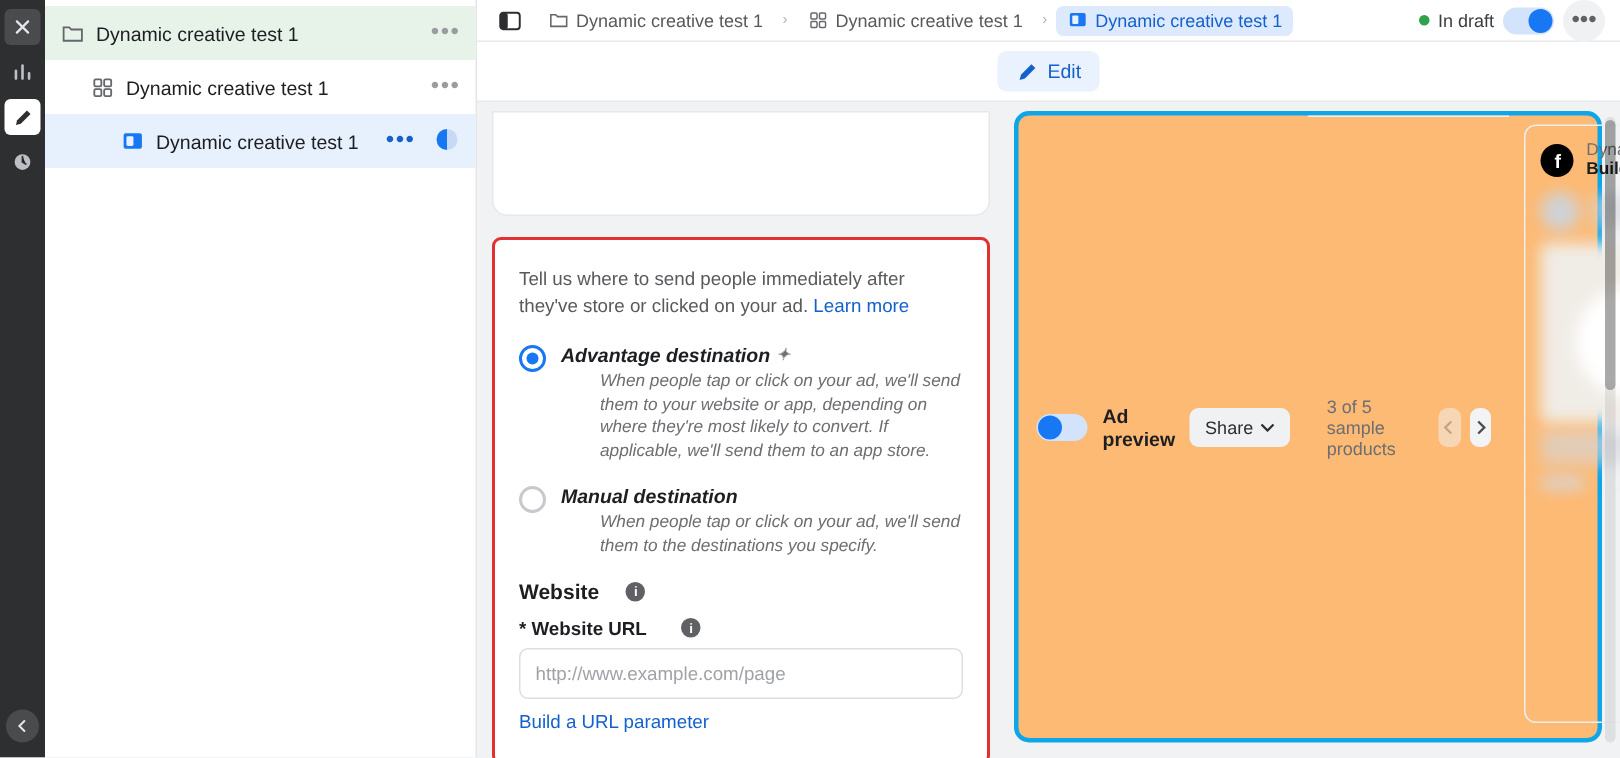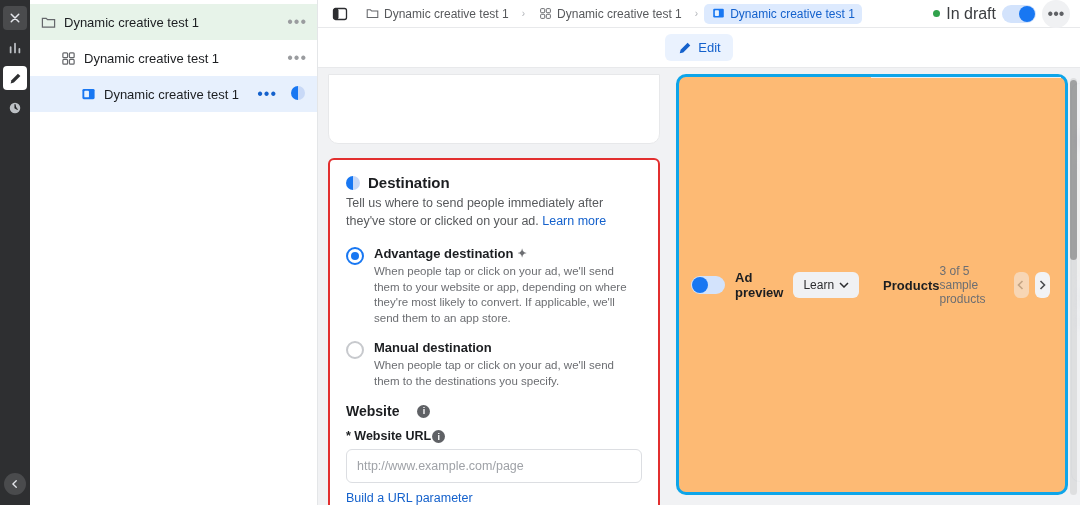--- a/index.html
+++ b/index.html
@@ -28,21 +28,21 @@
   .half-circle { width:14px; height:14px; border-radius:50%; background:linear-gradient(90deg,#1877f2 50%, #c8d9f7 50%); display:inline-block; }
 
   
   .main { flex:1; display:flex; flex-direction:column; min-width:0; }
   .topbar { height:28px; background:#fff; border-bottom:1px solid #e8e9eb; display:flex; align-items:center; padding:0 10px; gap:6px; font-size:12px; }
   .crumb { display:flex; align-items:center; gap:5px; padding:3px 7px; border-radius:5px; color:#57595c; }
   .crumb .cico { width:14px;height:14px; display:flex;align-items:center;justify-content:center; }
   .crumb.current { background:#ddeafe; color:#1461cc; }
   .chev-sep { color:#b0b3b8; font-size:10px; }
   .tb-spacer { flex:1; }
-  .status { display:flex; align-items:center; gap:6px; font-size:16px; color:#3b3d40; }
+  .status { display:flex; align-items:center; gap:6px; font-size:12px; color:#3b3d40; }
   .status-dot { width:7px;height:7px;border-radius:50%; background:#31a24c; }
   .toggle { width:34px; height:18px; border-radius:9px; background:#d3e3fc; position:relative; cursor:pointer; }
   .toggle .knob { position:absolute; right:1px; top:1px; width:16px; height:16px; border-radius:50%; background:#1877f2; }
   .tb-more { width:28px;height:28px; border-radius:50%; background:#f0f1f3; display:flex;align-items:center;justify-content:center; color:#5f6165; font-size:16px; cursor:pointer; }
 
   .tabbar { height:40px; background:#fff; border-bottom:1px solid #e8e9eb; display:flex; align-items:center; justify-content:center; gap:12px; }
   .tabbtn { display:flex; align-items:center; gap:6px; padding:6px 12px; border-radius:6px; font-size:13px; color:#3b3d40; cursor:pointer; }
   .tabbtn.active { background:#eaf2fe; color:#1461cc; }
   .tabbtn .tico { width:15px;height:15px; display:flex;align-items:center;justify-content:center; }
 
@@ -53,26 +53,26 @@
   .card-stub { height:70px; background:#fff; border-radius:0 0 10px 10px; border:1px solid #e7e8ea; margin-bottom:14px; }
   .dest-card { background:#fff; border:2px solid #e22f2f; border-radius:6px; padding:14px 16px 18px 16px; }
   .dest-title { display:flex; align-items:center; gap:8px; font-weight:700; font-size:15px; color:#1c1e21; }
   .dest-sub { font-size:12.5px; color:#57595c; margin-top:4px; line-height:1.4; }
   .dest-sub a { color:#1461cc; text-decoration:none; }
   .opts { margin-top:16px; }
   .opt { display:flex; gap:10px; margin-bottom:14px; }
   .radio { width:18px; height:18px; border-radius:50%; border:2px solid #c7c9cd; margin-top:1px; position:relative; flex-shrink:0; }
   .radio.sel { border-color:#1877f2; }
   .radio.sel::after { content:""; position:absolute; inset:3px; border-radius:50%; background:#1877f2; }
-  .opt-body { flex:1; }
+  .opt-body { flex:1;font-style:italic; }
   .opt-label { font-size:13px; font-weight:600; display:flex; align-items:center; gap:4px; }
   .sparkle { font-size:11px; color:#6c6e72; }
-  .opt-desc { font-size:11.5px; color:#6c6e72; margin-top:3px; line-height:1.35; max-width:280px; }
+  .opt-desc { font-size:11.5px; color:#6c6e72; margin-top:3px; line-height:1.35; max-width:280px;margin-left:26px; }
   .sec-h { font-size:14px; font-weight:700; margin-top:6px; display:flex; align-items:center; gap:18px; }
-  .field-l { font-size:12.5px; font-weight:600; margin-top:10px; display:flex; align-items:flex-end; gap:1px; }
+  .field-l { font-size:12.5px; font-weight:600; margin-top:10px; display:flex; align-items:flex-start; gap:23px; }
   .input { width:100%; height:34px; border:1px solid #dcdee2; border-radius:6px; padding:0 10px; font-size:12.5px; color:#1c1e21; margin-top:6px; }
   .input::placeholder { color:#9fa2a7; }
   .linklike { color:#1461cc; font-size:12.5px; margin-top:8px; display:inline-block; cursor:pointer; }
   .info-icon { width:13px;height:13px; border-radius:50%; background:#5f6165; color:#fff; font-size:9px; display:inline-flex;align-items:center;justify-content:center; font-weight:700; }
 
   
   .preview { width:410px; padding:6px 12px 10px 6px; overflow:hidden; position:relative; }
   .pv-card { background:#fdba74; border:3px solid #0ea5e9; border-radius:10px; height:100%; display:flex; flex-direction:row; }
   .pv-head { display:flex; align-items:center; padding:10px 12px; gap:10px; }
   .pv-toggle { width:34px; height:18px; border-radius:9px; background:#d3e3fc; position:relative; }
@@ -241,24 +241,20 @@
         <span>Edit</span>
       </div>
     </div>
 
     <div class="content">
 
       <div class="editor">
         <div class="card-stub"></div>
 
         <div class="dest-card">
-          <div class="dest-title">
-            <span class="half-circle"></span>
-            <span>Destination</span>
-          </div>
           <div class="dest-sub">
             <span>Tell us where to send people immediately after they've store or clicked on your ad. </span><a href="#">Learn more</a>
           </div>
 
           <div class="opts">
             <div class="opt">
               <span class="radio sel"></span>
               <div class="opt-body">
                 <div class="opt-label">
                     <span>Advantage destination</span>
@@ -298,28 +294,27 @@
       </div>
 
       <div class="preview">
         <div class="pv-card">
           <div class="pv-head">
             <span class="pv-toggle">
                 <span class="knob"></span>
               </span>
             <span class="pv-title">Ad preview</span>
             <button class="pv-btn">
-                <span>Learn</span>
+                <span>Share</span>
                 <svg viewBox="0 0 10 6" width="10" height="6">
                   <path d="M1 1l4 4 4-4" stroke="#2c2d30" stroke-width="1.5" fill="none"></path>
                 </svg>
               </button>
           </div>
           <div class="pv-sub">
-            <span class="pv-sub-l">Products</span>
             <span class="pv-sub-r">
               <span>3 of 5 sample products</span>
               <span class="arrow-box dis">
                   <svg viewBox="0 0 10 10" width="10" height="10">
                     <path d="M6.5 1L2.5 5l4 4" stroke="#8c8f93" stroke-width="1.6" fill="none"></path>
                   </svg>
                 </span>
               <span class="arrow-box">
                   <svg viewBox="0 0 10 10" width="10" height="10">
                     <path d="M3.5 1l4 4-4 4" stroke="#4a4c50" stroke-width="1.6" fill="none"></path>

